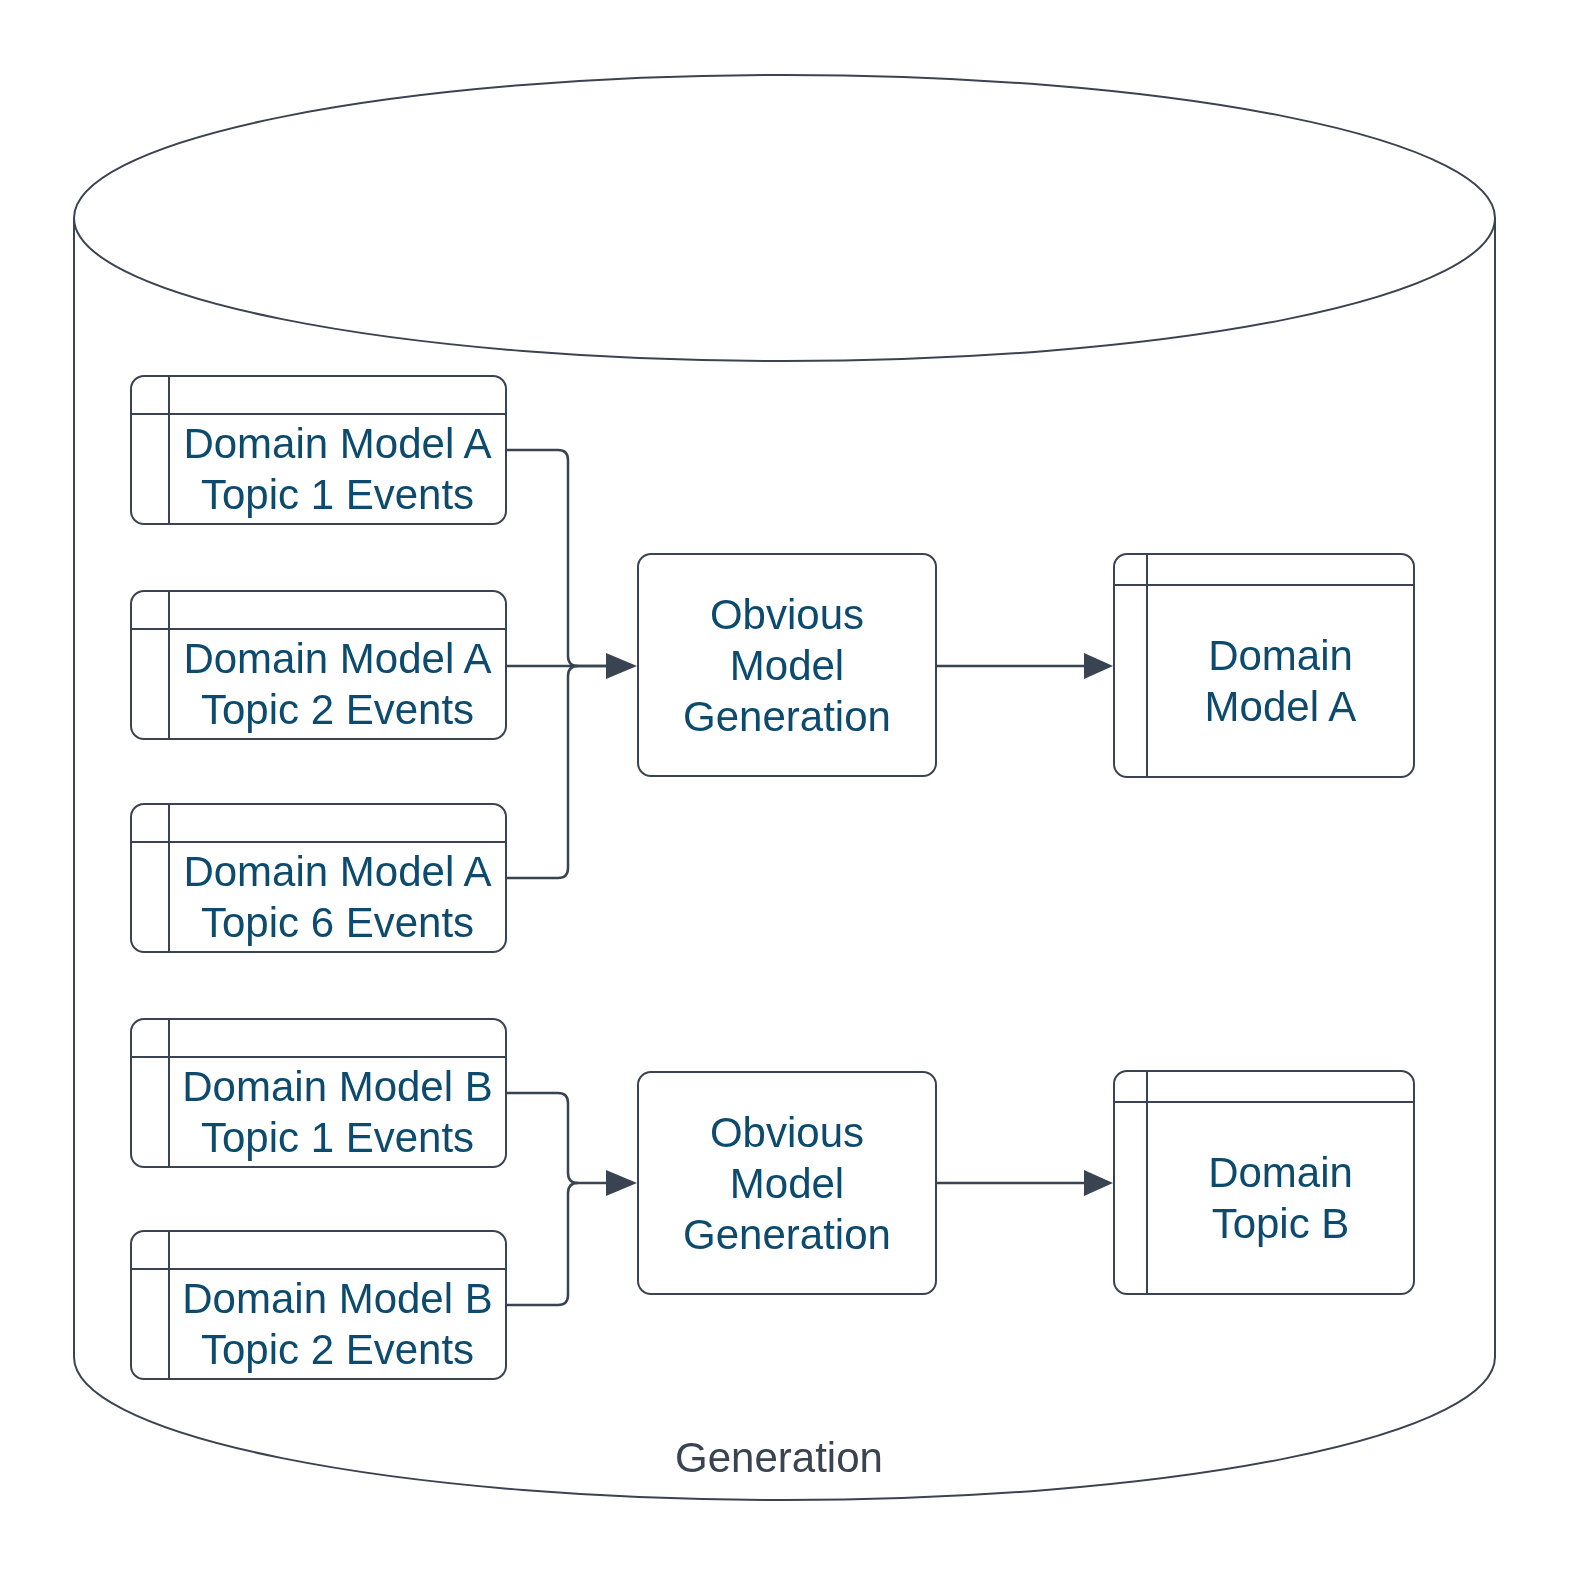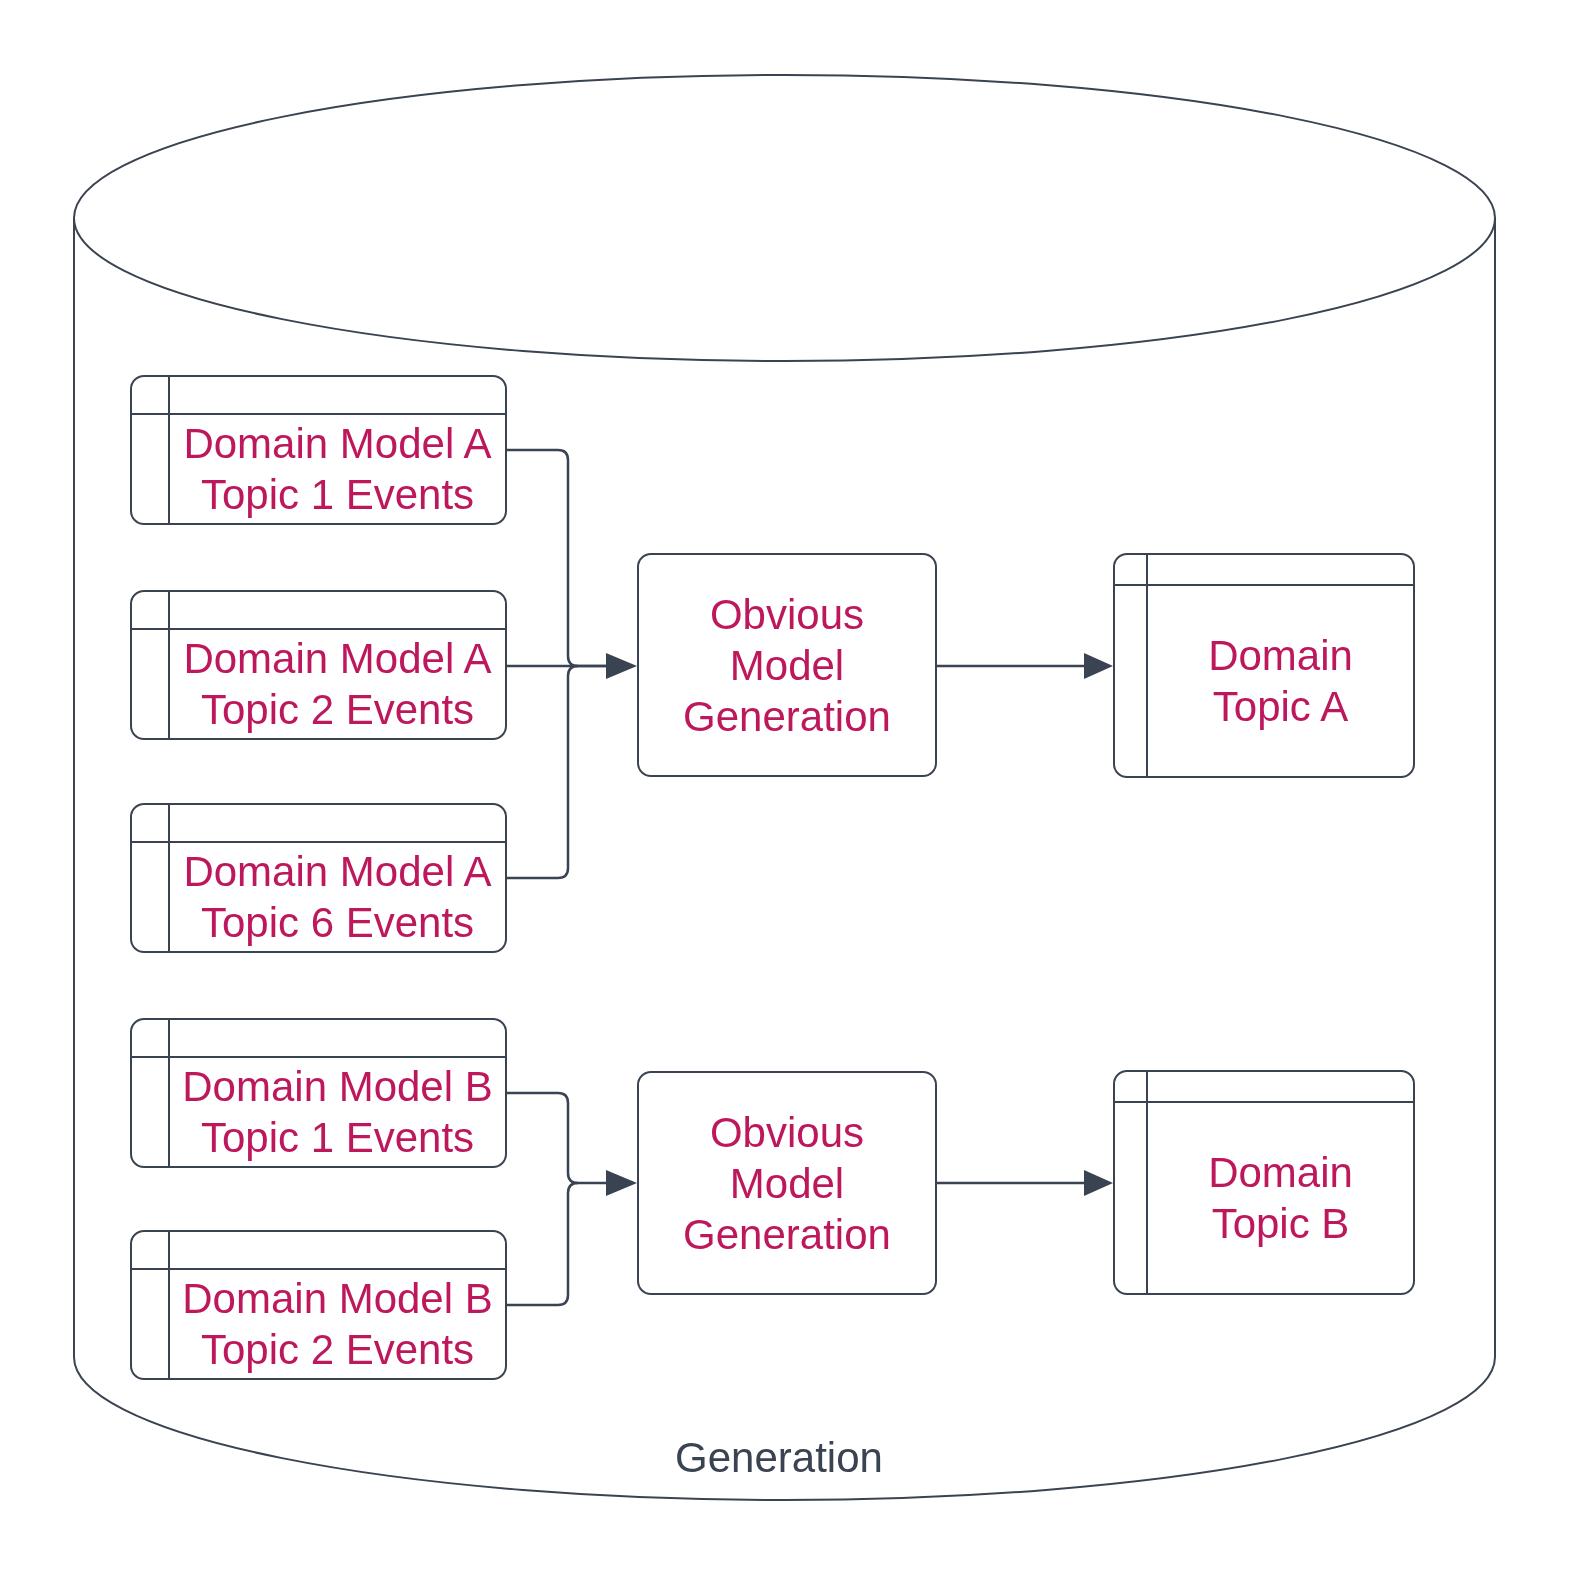--- a/index.html
+++ b/index.html
@@ -39,21 +39,21 @@
   .topic .tb-col{width:38px;}
   .outbox .tb-head{height:31px;}
   .outbox .tb-col{width:33px;}
 
   .label{
     position:absolute;
     display:flex;flex-direction:column;
     align-items:center;justify-content:center;
     text-align:center;
     font-size:42px;line-height:51px;
-    color:#be185d;
+    color:#0c4a6e;
     white-space:nowrap;
   }
   .topic .label{left:38px;top:38px;right:0;bottom:0;}
   .outbox .label{left:33px;top:31px;right:0;bottom:0;}
   .process .label{left:0;top:0;right:0;bottom:0;}
 
   .floating-label{
     position:absolute;
     text-align:center;
     font-size:42px;line-height:51px;
@@ -143,21 +143,21 @@
       <span>Model</span>
       <span>Generation</span>
     </div>
   </div>
 
   <div class="node outbox" style="left:1113px;top:553px;width:302px;height:225px">
     <div class="tb-head"></div>
     <div class="tb-col"></div>
     <div class="label">
       <span>Domain</span>
-      <span>Topic A</span>
+      <span>Model A</span>
     </div>
   </div>
 
   <div class="node outbox" style="left:1113px;top:1070px;width:302px;height:225px">
     <div class="tb-head"></div>
     <div class="tb-col"></div>
     <div class="label">
       <span>Domain</span>
       <span>Topic B</span>
     </div>

